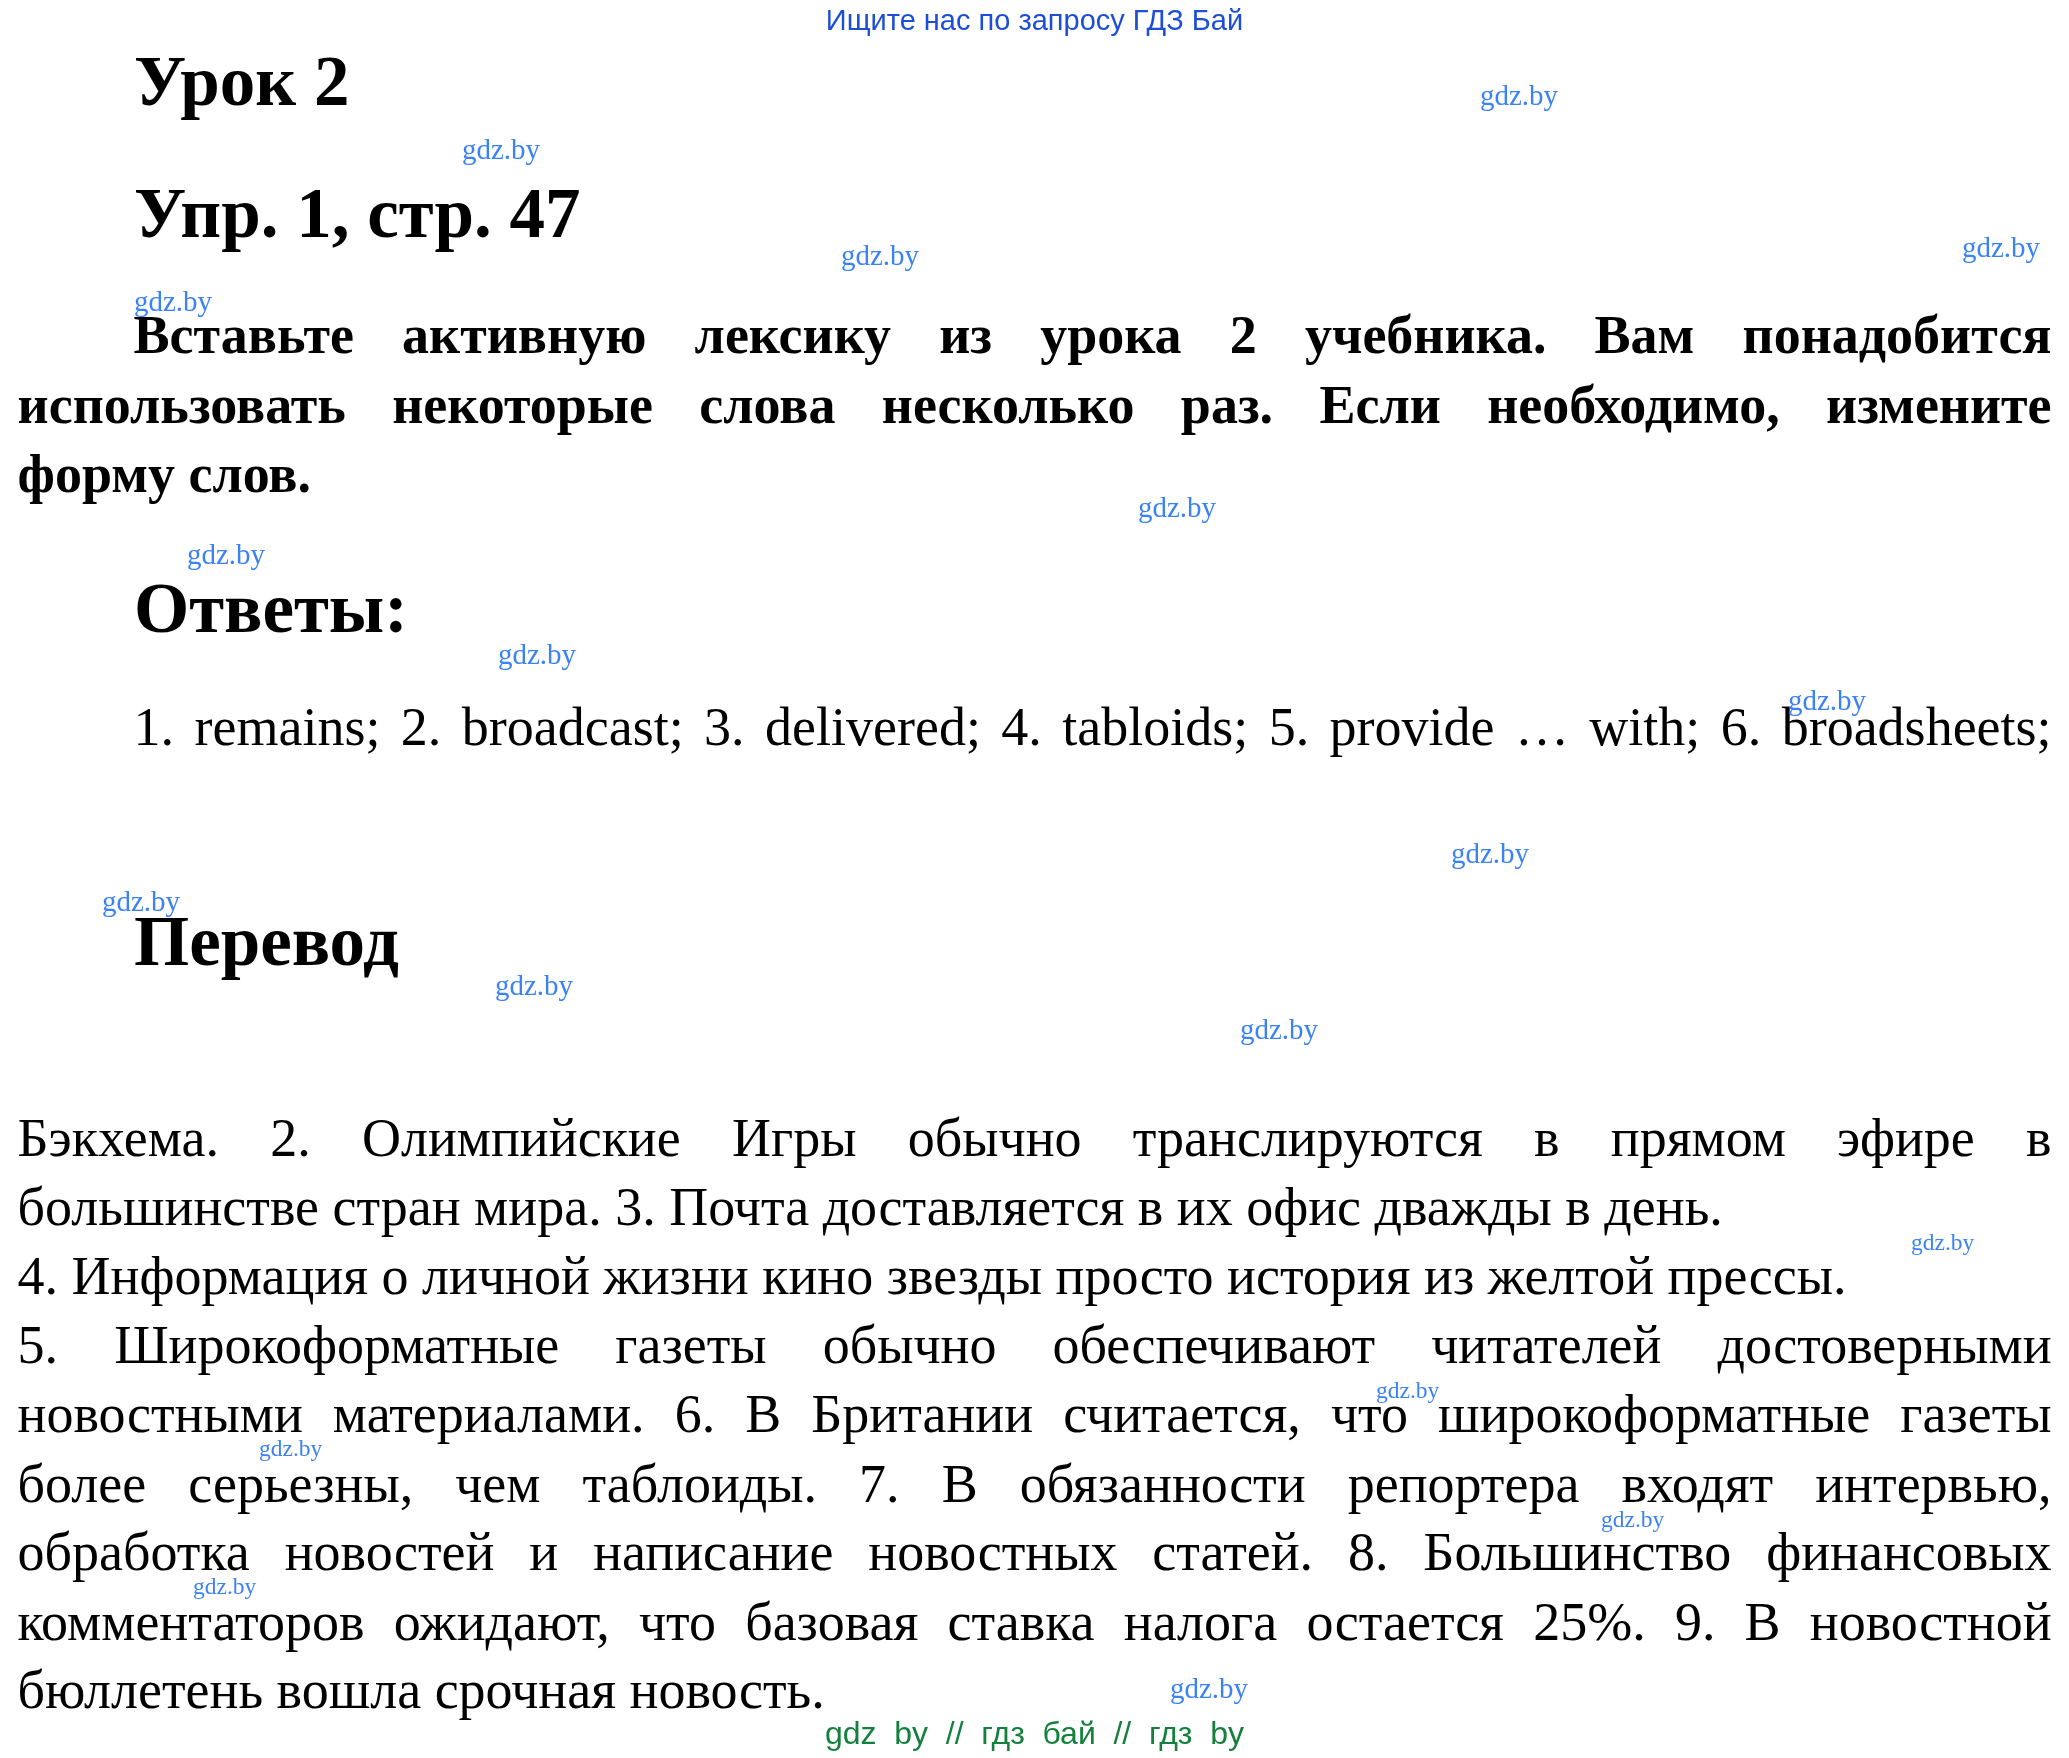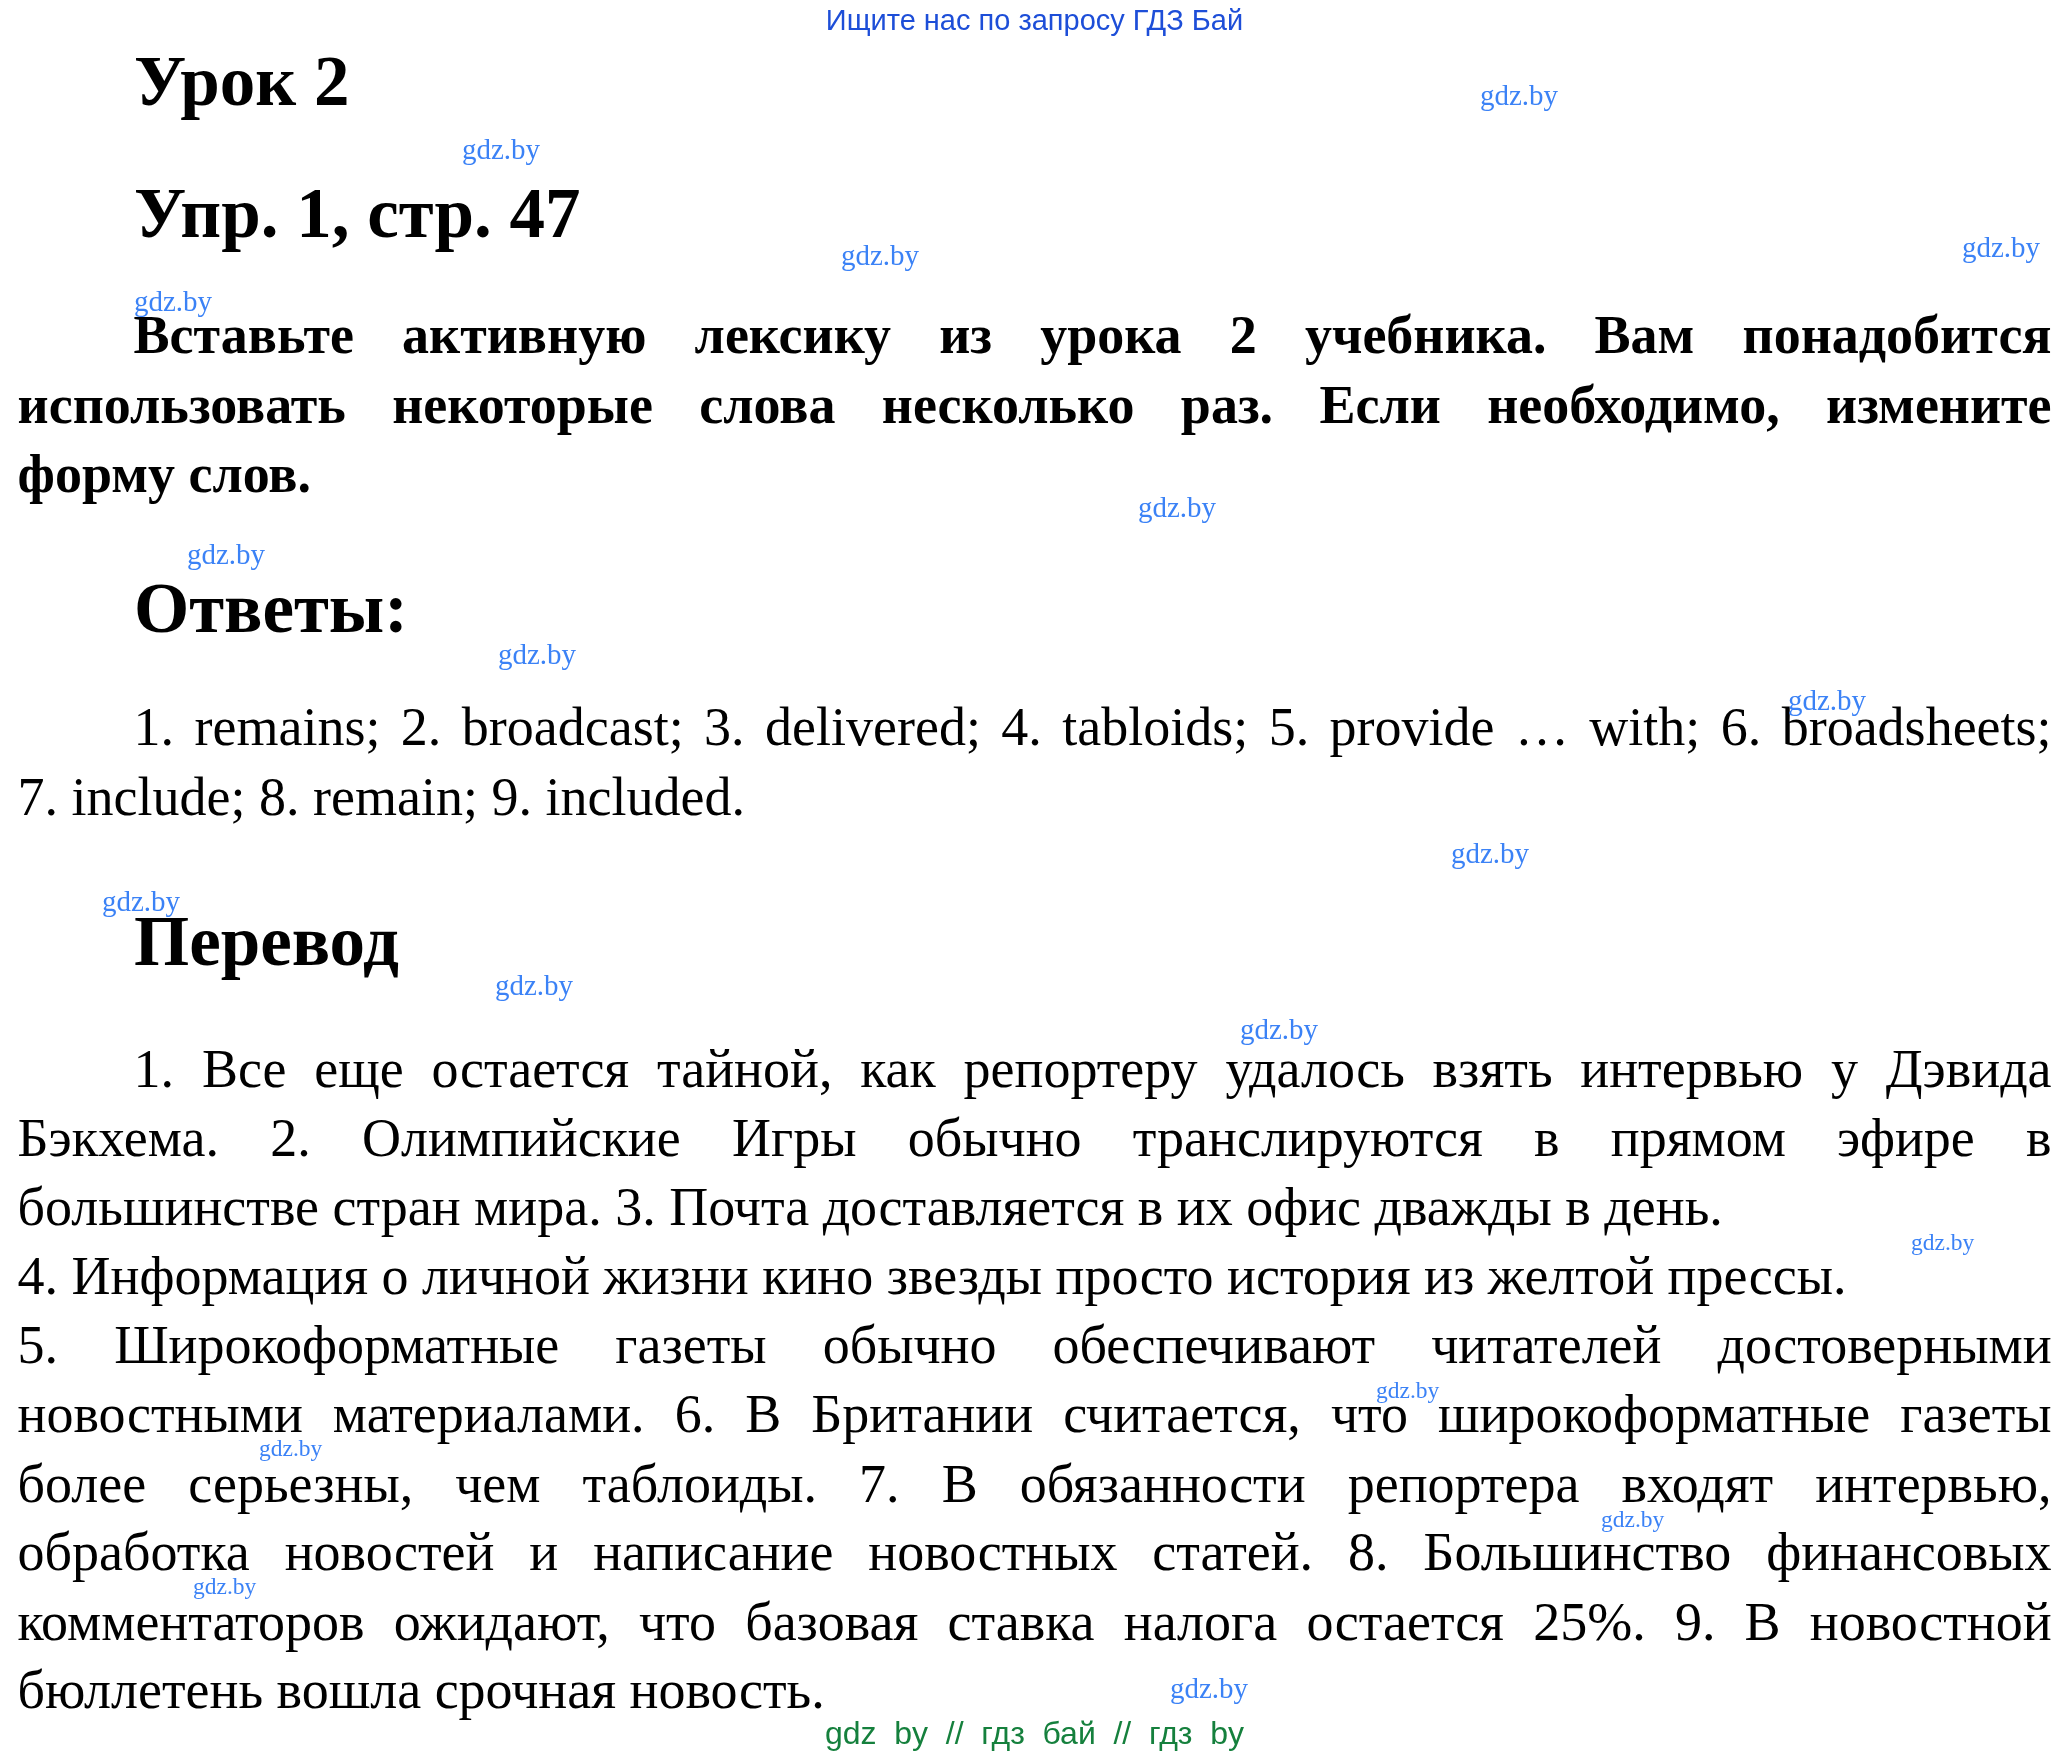--- a/index.html
+++ b/index.html
@@ -73,25 +73,23 @@
   <div class="h" style="top:42px;">Урок 2</div>
   <div class="h" style="top:174px;">Упр. 1, стр. 47</div>
 
   <div class="ln b j ind" style="top:300px;">Вставьте активную лексику из урока 2 учебника. Вам понадобится</div>
   <div class="ln b" style="top:439px;">форму слов.</div>
   <div class="ln b j" style="top:370px;">использовать некоторые слова несколько раз. Если необходимо, измените</div>
 
   <div class="h" style="top:569px;">Ответы:</div>
 
   <div class="ln j ind" style="top:692px;">1. remains; 2. broadcast; 3. delivered; 4. tabloids; 5. provide … with; 6. broadsheets;</div>
-  <div class="ln" style="top:762px;">7. include; 8. remain; 9. included.</div>
 
   <div class="h" style="top:902px;">Перевод</div>
 
-  <div class="ln j ind" style="top:1034px;">1. Все еще остается тайной, как репортеру удалось взять интервью у Дэвида</div>
   <div class="ln j" style="top:1103px;">Бэкхема. 2. Олимпийские Игры обычно транслируются в прямом эфире в</div>
   <div class="ln" style="top:1172px;">большинстве стран мира. 3. Почта доставляется в их офис дважды в день.</div>
   <div class="ln" style="top:1241px;">4. Информация о личной жизни кино звезды просто история из желтой прессы.</div>
   <div class="ln j" style="top:1310px;">5. Широкоформатные газеты обычно обеспечивают читателей достоверными</div>
   <div class="ln j" style="top:1379px;">новостными материалами. 6. В Британии считается, что широкоформатные газеты</div>
   <div class="ln j" style="top:1449px;">более серьезны, чем таблоиды. 7. В обязанности репортера входят интервью,</div>
   <div class="ln j" style="top:1517px;">обработка новостей и написание новостных статей. 8. Большинство финансовых</div>
   <div class="ln j" style="top:1587px;">комментаторов ожидают, что базовая ставка налога остается 25%. 9. В новостной</div>
   <div class="ln" style="top:1655px;">бюллетень вошла срочная новость.</div>
 

